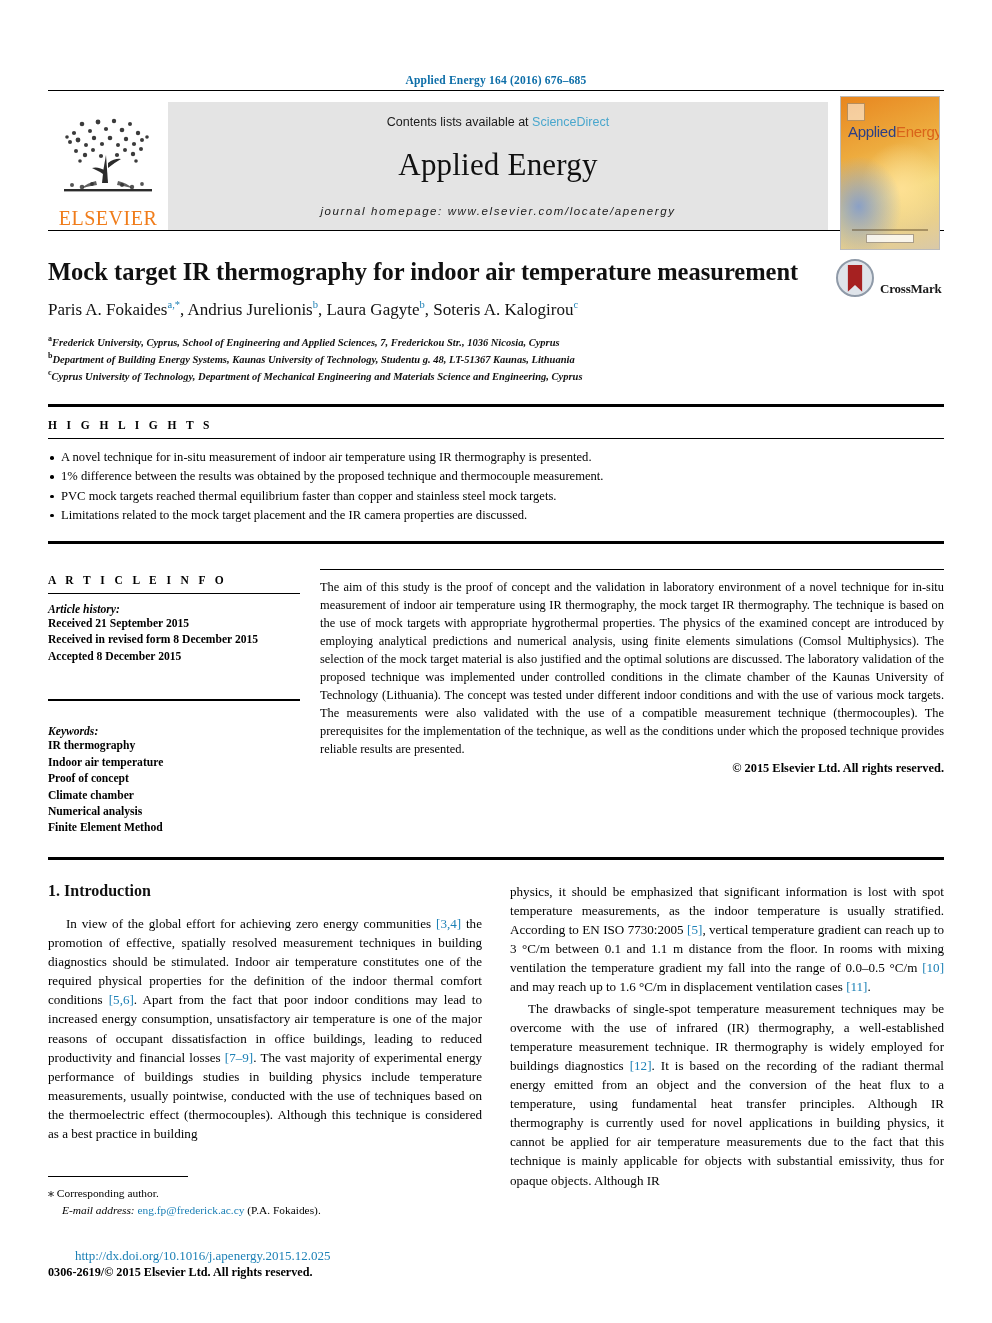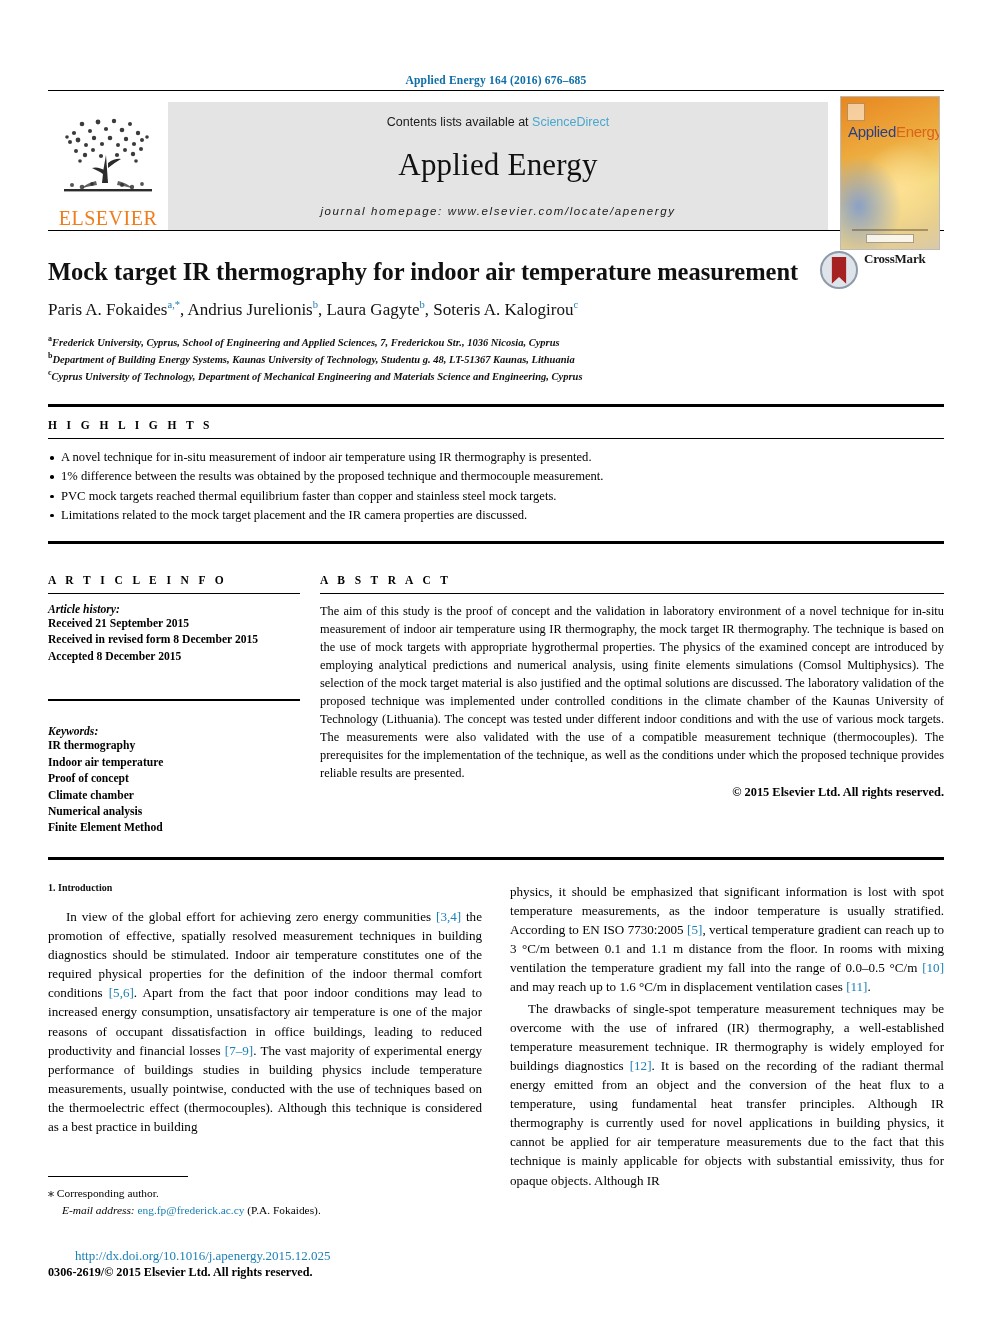--- a/index.html
+++ b/index.html
@@ -159,23 +159,23 @@
   }
   .authors {
     font-size: 17px;
     color: #111;
     margin-bottom: 13px;
     padding-right: 110px;
   }
   .authors sup { font-size: 10.5px; color: #1a7fb5; }
   .crossmark {
     position: absolute;
-    right: 16px; top: -6px;
+    right: 0; top: -6px;
     width: 108px; height: 46px;
-    display: flex; align-items: flex-start;
+    display: flex; align-items: flex-end;
   }
   .cm-circle {
     width: 38px; height: 38px; border-radius: 50%;
     background: #dfe4ea;
     border: 2px solid #8f9aa8;
     position: relative;
     box-sizing: border-box;
   }
   .cm-mark {
     position: absolute;
@@ -259,21 +259,21 @@
 
   
   .body-rule { border-top: 3px solid #000; margin-top: 20px; }
   .body-cols {
     display: flex;
     margin-top: 22px;
     gap: 28px;
   }
   .bcol { flex: 1 1 0; }
   .h2 {
-    font-size: 10px;
+    font-size: 16px;
     font-weight: bold;
     margin: 0 0 14px 0;
     color: #111;
   }
   .para {
     font-size: 13.1px;
     line-height: 1.46;
     text-align: justify;
     margin: 0 0 2px 0;
     text-indent: 18px;
@@ -462,21 +462,20 @@
         <div class="kw-line">IR thermography</div>
         <div class="kw-line">Indoor air temperature</div>
         <div class="kw-line">Proof of concept</div>
         <div class="kw-line">Climate chamber</div>
         <div class="kw-line">Numerical analysis</div>
         <div class="kw-line">Finite Element Method</div>
       </div>
     </div>
 
     <div class="col-abs">
-      <div class="sec-label">A B S T R A C T</div>
       <div class="abs-rule"></div>
       <div class="abs-body">The aim of this study is the proof of concept and the validation in laboratory environment of a novel technique for in-situ measurement of indoor air temperature using IR thermography, the mock target IR thermography. The technique is based on the use of mock targets with appropriate hygrothermal properties. The physics of the examined concept are introduced by employing analytical predictions and numerical analysis, using finite elements simulations (Comsol Multiphysics). The selection of the mock target material is also justified and the optimal solutions are discussed. The laboratory validation of the proposed technique was implemented under controlled conditions in the climate chamber of the Kaunas University of Technology (Lithuania). The concept was tested under different indoor conditions and with the use of various mock targets. The measurements were also validated with the use of a compatible measurement technique (thermocouples). The prerequisites for the implementation of the technique, as well as the conditions under which the proposed technique provides reliable results are presented.</div>
       <div class="abs-copy">© 2015 Elsevier Ltd. All rights reserved.</div>
     </div>
   </div>
 
   <div class="body-rule"></div>
 
   <div class="body-cols">
     <div class="bcol">

